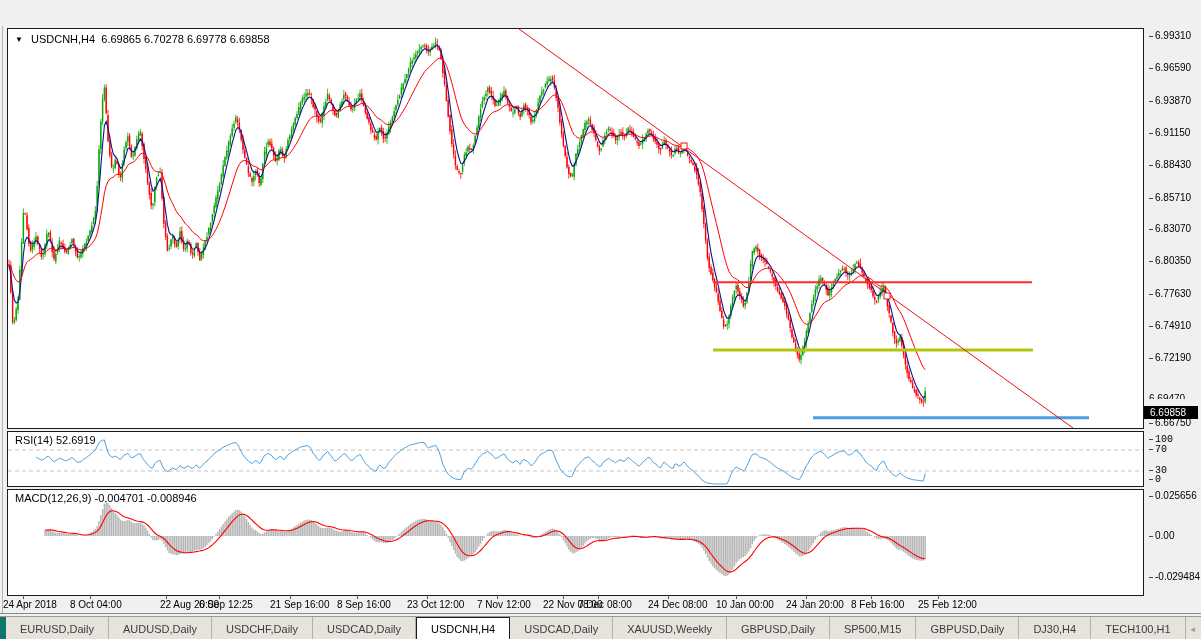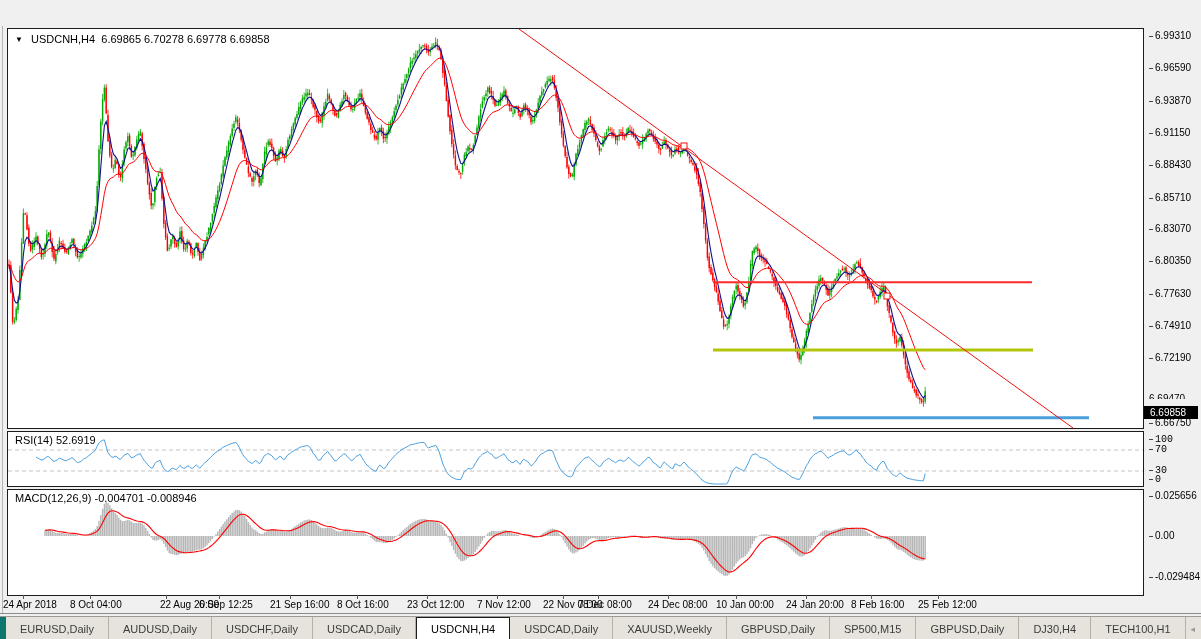--- a/index.html
+++ b/index.html
@@ -128,21 +128,21 @@
       <div class="date-label" style="left: 3px;">24 Apr 2018</div>
       <div class="date-tick" style="left: 90px;"></div>
       <div class="date-label" style="left: 70px;">8 Oct 04:00</div>
       <div class="date-tick" style="left: 166px;"></div>
       <div class="date-label" style="left: 146px; margin-left: 14px;">22 Aug 20:00</div>
       <div class="date-tick" style="left: 219px;"></div>
       <div class="date-label" style="left: 199px;">6 Sep 12:25</div>
       <div class="date-tick" style="left: 290px;"></div>
       <div class="date-label" style="left: 270px;">21 Sep 16:00</div>
       <div class="date-tick" style="left: 357px;"></div>
-      <div class="date-label" style="left: 337px;">8 Oct 16:00</div>
+      <div class="date-label" style="left: 337px;">8 Sep 16:00</div>
       <div class="date-tick" style="left: 427px;"></div>
       <div class="date-label" style="left: 407px;">23 Oct 12:00</div>
       <div class="date-tick" style="left: 497px;"></div>
       <div class="date-label" style="left: 477px; text-align: center;">7 Nov 12:00</div>
       <div class="date-tick" style="left: 563px;"></div>
       <div class="date-label" style="left: 543px;">22 Nov 08:00</div>
       <div class="date-tick" style="left: 598px;"></div>
       <div class="date-label" style="left: 578px;">7 Dec 08:00</div>
       <div class="date-tick" style="left: 668px;"></div>
       <div class="date-label" style="left: 648px;">24 Dec 08:00</div>

